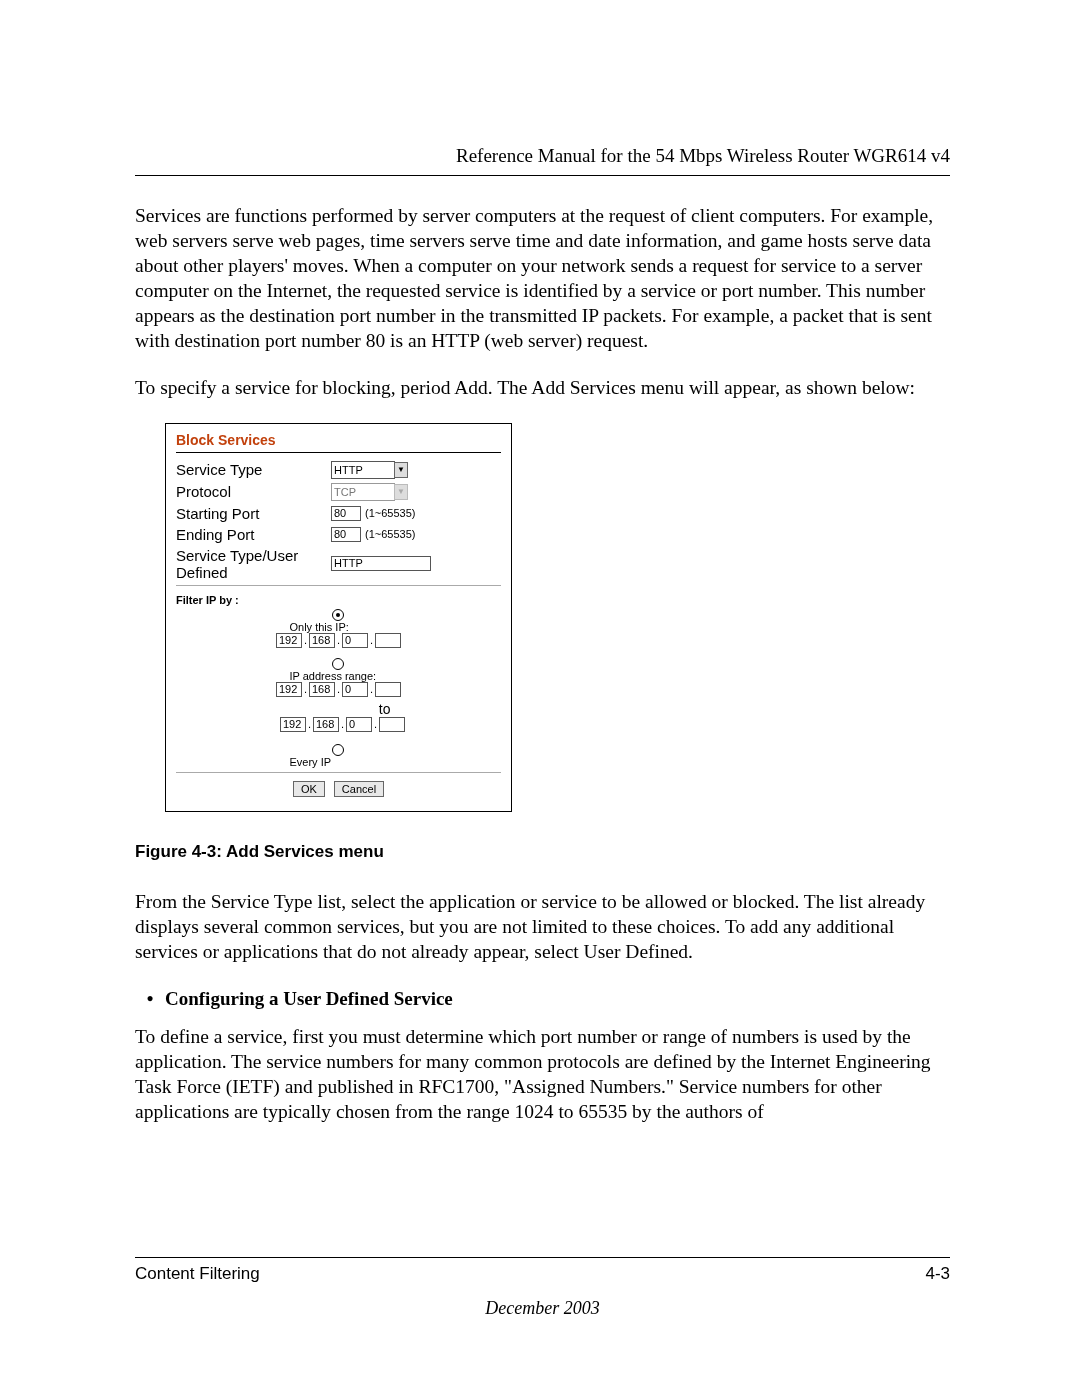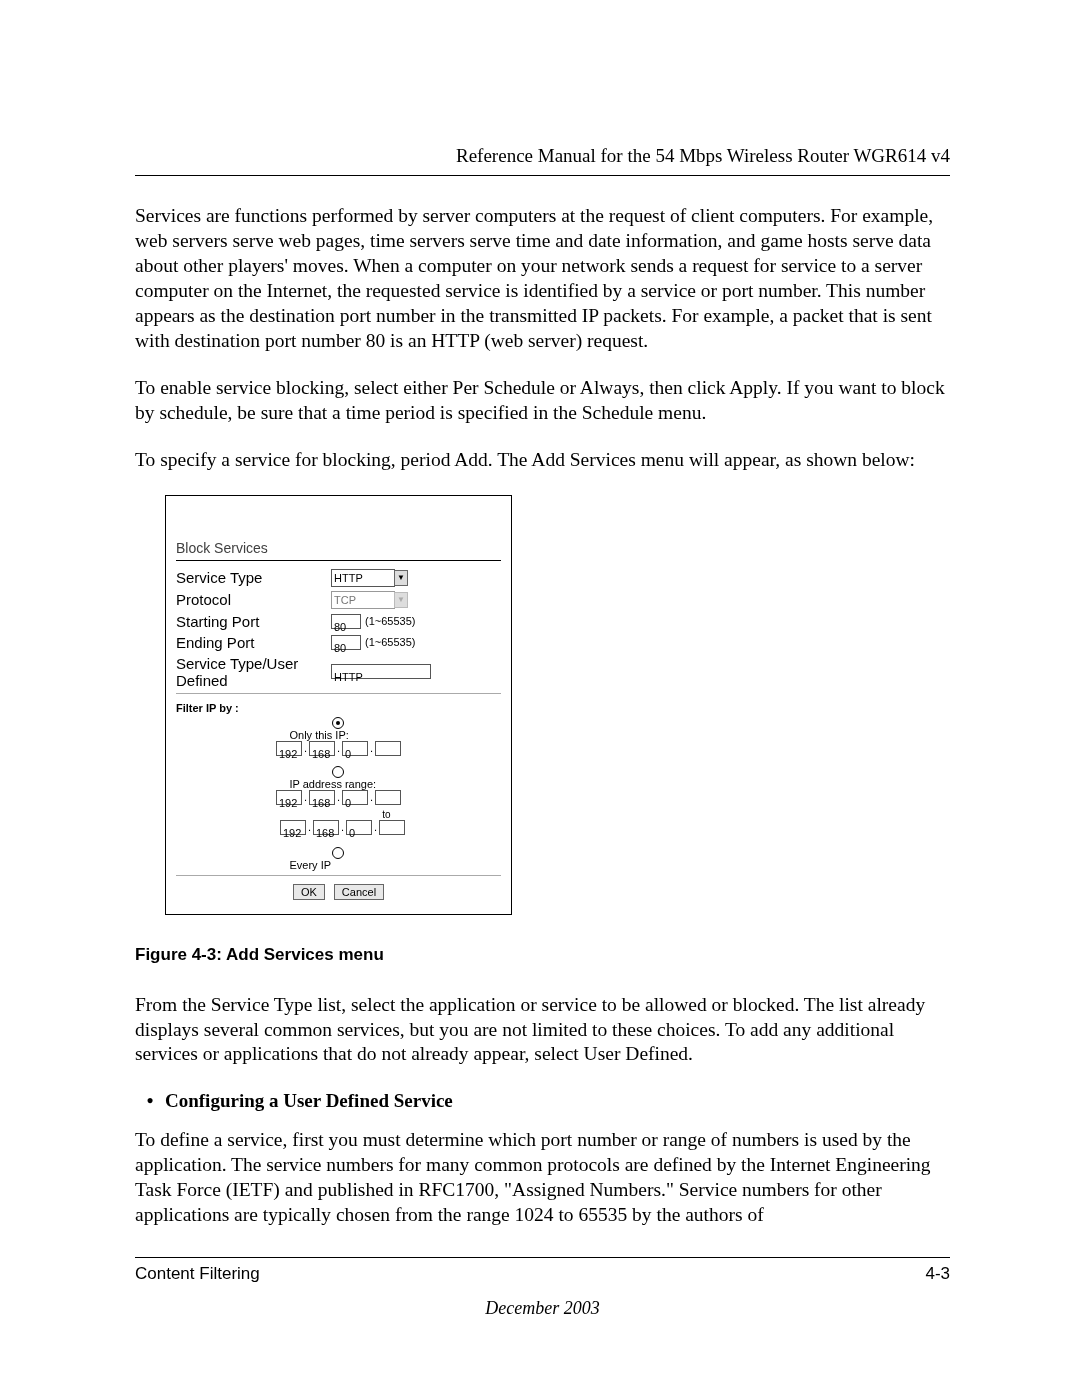--- a/index.html
+++ b/index.html
@@ -39,57 +39,56 @@
     width: 347px;
     border: 1px solid #000;
     background: #fff;
     font-family: Arial, Helvetica, sans-serif;
     font-size: 11px;
     box-sizing: border-box;
     margin-left: 30px;
     padding: 8px 10px 14px 10px;
   }
   .panel-title {
-    color: #404040;
-    font-weight: normal;
+    color: #c2410c;
+    font-weight: bold;
     font-size: 14px;
     margin-bottom: 4px;
-    margin-top: 36px;
   }
   .panel hr {
     border: none;
     border-top: 1px solid #000;
     margin: 3px 0 8px 0;
   }
   .panel hr.light { border-top-color: #aaa; }
   .prow { display: flex; align-items: center; margin-bottom: 4px; }
   .plabel { width: 155px; font-weight: normal; font-size: 15px; }
   .pselect {
     border: 1px solid #555; height: 16px; line-height: 14px;
     padding: 0 2px; font-size: 11px; background: #fff;
     display: inline-flex; align-items: center; justify-content: space-between;
   }
   .pselect.disabled { color: #777; border-color: #999; }
   .parrow { width: 12px; background: #ddd; border: 1px solid #666; height: 14px; text-align:center; font-size:8px; line-height:14px; margin-left:-1px;}
   .pinput {
-    border: 1px solid #555; height: 15px; font-size: 11px; padding: 6px 2px;
+    border: 1px solid #555; height: 15px; font-size: 11px; padding: 0 2px;
     background: #fff; display:inline-block; box-sizing: border-box;
   }
   .pnote { font-size: 11px; margin-left: 4px; }
   .filter-title { font-weight: bold; margin-top: 4px; margin-bottom: 3px; font-size:11px;}
   .radio-row { display: flex; align-items: center; margin-bottom: 4px; font-size: 11px; flex-direction: column;}
   .radio-glyph {
     width: 10px; height: 10px; border: 1px solid #000; border-radius: 50%;
     display: inline-flex; align-items: center; justify-content: center; margin-right: 5px;
     margin-left: 3px; flex-shrink:0;
   }
   .radio-glyph.sel::after { content:""; width:4px; height:4px; background:#000; border-radius:50%; }
   .radio-label { width: 98px; display:inline-block; }
   .ip-boxes { display:inline-flex; align-items:center; gap:2px; }
-  .to-label { width:108px; text-align:right; padding-right:4px; display:inline-block; font-size:10px;}
+  .to-label { width:108px; text-align:right; padding-right:4px; display:inline-block; font-size:14px;}
   .btn-row { text-align:center; }
   .btn {
     font-size: 11px; border: 1px solid #666; background: #e8e8e8;
     padding: 1px 7px; display:inline-block; margin: 0 3px;
   }
   .fig-caption { font-family: Arial, Helvetica, sans-serif; font-weight: bold; font-size: 17px; margin-top: 30px; margin-bottom: 26px;}
   .bullet-line { font-weight: bold; font-size: 19px; margin-bottom: 14px; }
   .bullet-dot { display:inline-block; width: 30px; text-align:center; }
   .footer {
     position: absolute; left: 135px; right: 130px; bottom: 78px;
@@ -100,21 +99,20 @@
 </style>
 </head>
 <body>
 
 <div class="page">
   <div class="header-title">Reference Manual for the 54 Mbps Wireless Router WGR614 v4</div>
   <hr class="header-rule">
 
   <div class="body-text">
     <p>Services are functions performed by server computers at the request of client computers. For example, web servers serve web pages, time servers serve time and date information, and game hosts serve data about other players' moves. When a computer on your network sends a request for service to a server computer on the Internet, the requested service is identified by a service or port number. This number appears as the destination port number in the transmitted IP packets. For example, a packet that is sent with destination port number 80 is an HTTP (web server) request.</p>
-    <p>To enable service blocking, select either Per Schedule or Always, then click Apply. If you want to block by schedule, be sure that a time period is specified in the Schedule menu.</p>
     <p>To specify a service for blocking, period Add. The Add Services menu will appear, as shown below:</p>
   </div>
 
   <div class="figure-wrap">
     <div class="panel">
       <div class="panel-title">Block Services</div>
       <hr>
 
       <div class="prow">
         <span class="plabel">Service Type</span>

